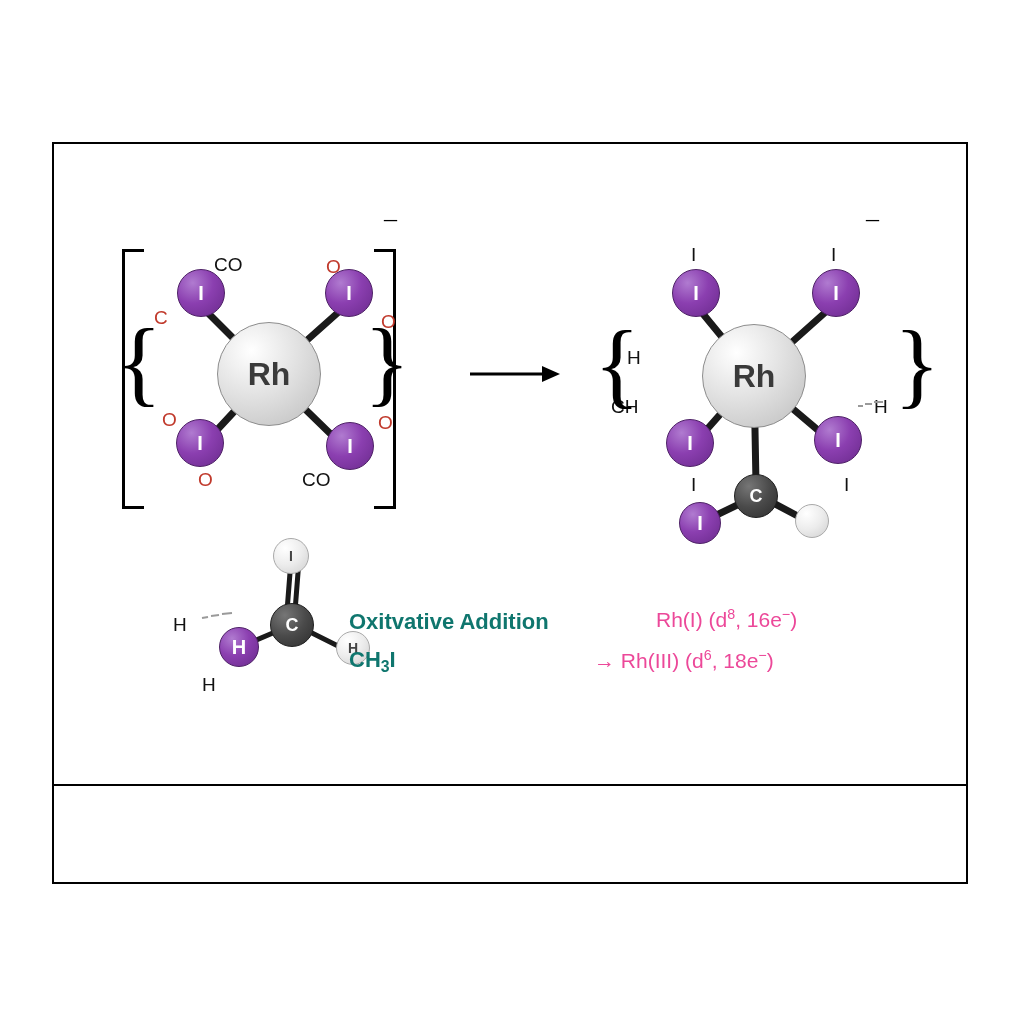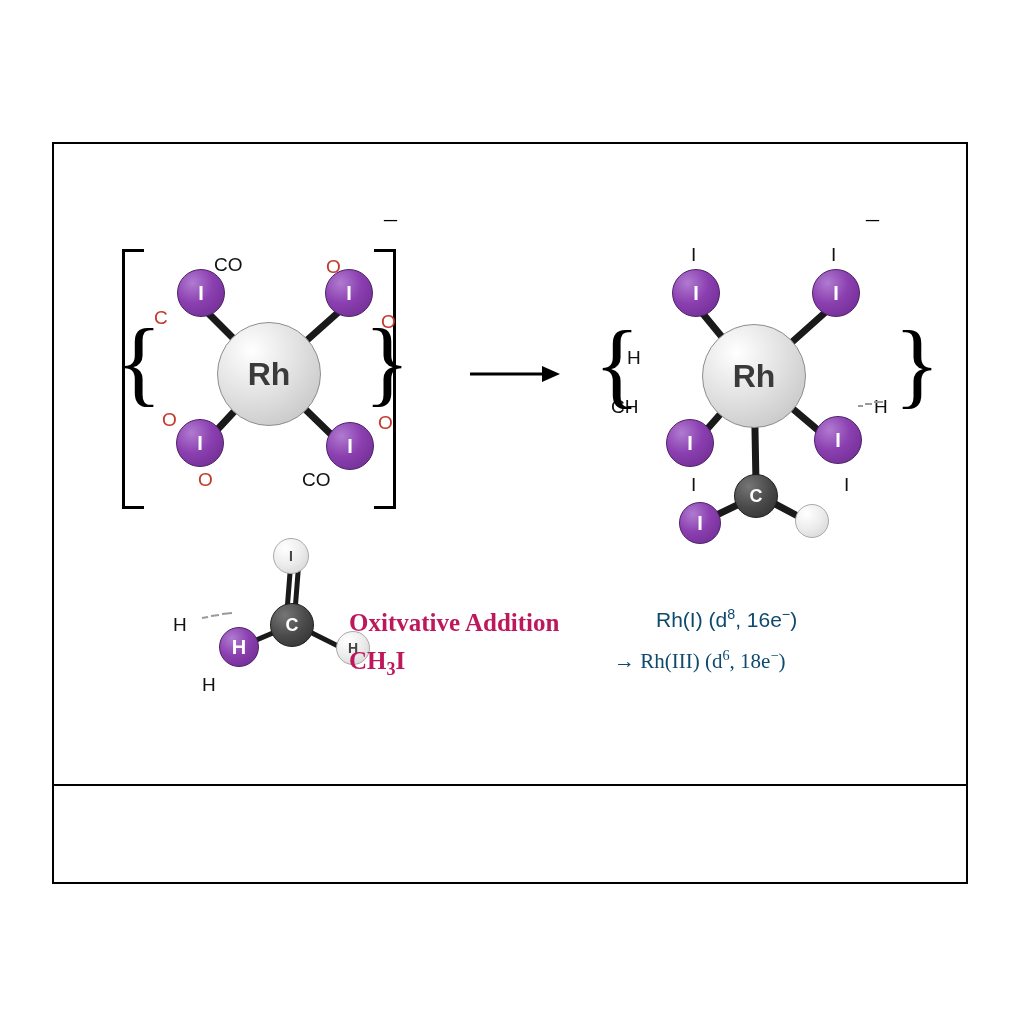--- a/index.html
+++ b/index.html
@@ -108,30 +108,29 @@
   }
   .brace {
     position: absolute;
     font-size: 96px;
     color: #000;
     font-family: "Liberation Serif", serif;
     line-height: 1;
   }
   .annotation {
     position: absolute;
-    font-size: 25px;
-    color: #be185d;
+    font-size: 22px;
+    color: #0f766e;
     white-space: nowrap;
-    font-family: Liberation Serif, serif;
   }
   .annotation.bold { font-weight: bold; }
   .e-note {
     position: absolute;
     font-size: 21px;
-    color: #0c4a6e;
+    color: #ec4899;
     white-space: nowrap;
     text-align: right;
   }
   sub { font-size: 0.72em; }
   sup { font-size: 0.68em; }
 </style>
 </head>
 <body>
 
 <div id="figure-frame">
@@ -251,21 +250,21 @@
     <div class="annotation bold" style="left:295px; top:465px;">Oxitvative Addition</div>
 
     <div class="annotation bold" style="left:295px; top:503px;">
       <span>CH</span><sub>3</sub><span>I</span>
     </div>
 
     <div class="e-note" style="left:602px; top:462px;">
       <span>Rh(I) (d</span><sup>8</sup><span>, 16e</span><sup>−</sup><span>)</span>
     </div>
 
-    <div class="e-note" style="left:560px; top:503px;font-family:Liberation Serif, serif;">
+    <div class="e-note" style="left:540px; top:503px;">
       <span>→</span>
       <span>Rh(III) (d</span><sup>6</sup><span>, 18e</span><sup>−</sup><span>)</span>
     </div>
 
   </div>
 
   <div id="caption-divider"></div>
 </div>
 
 </body></html>

